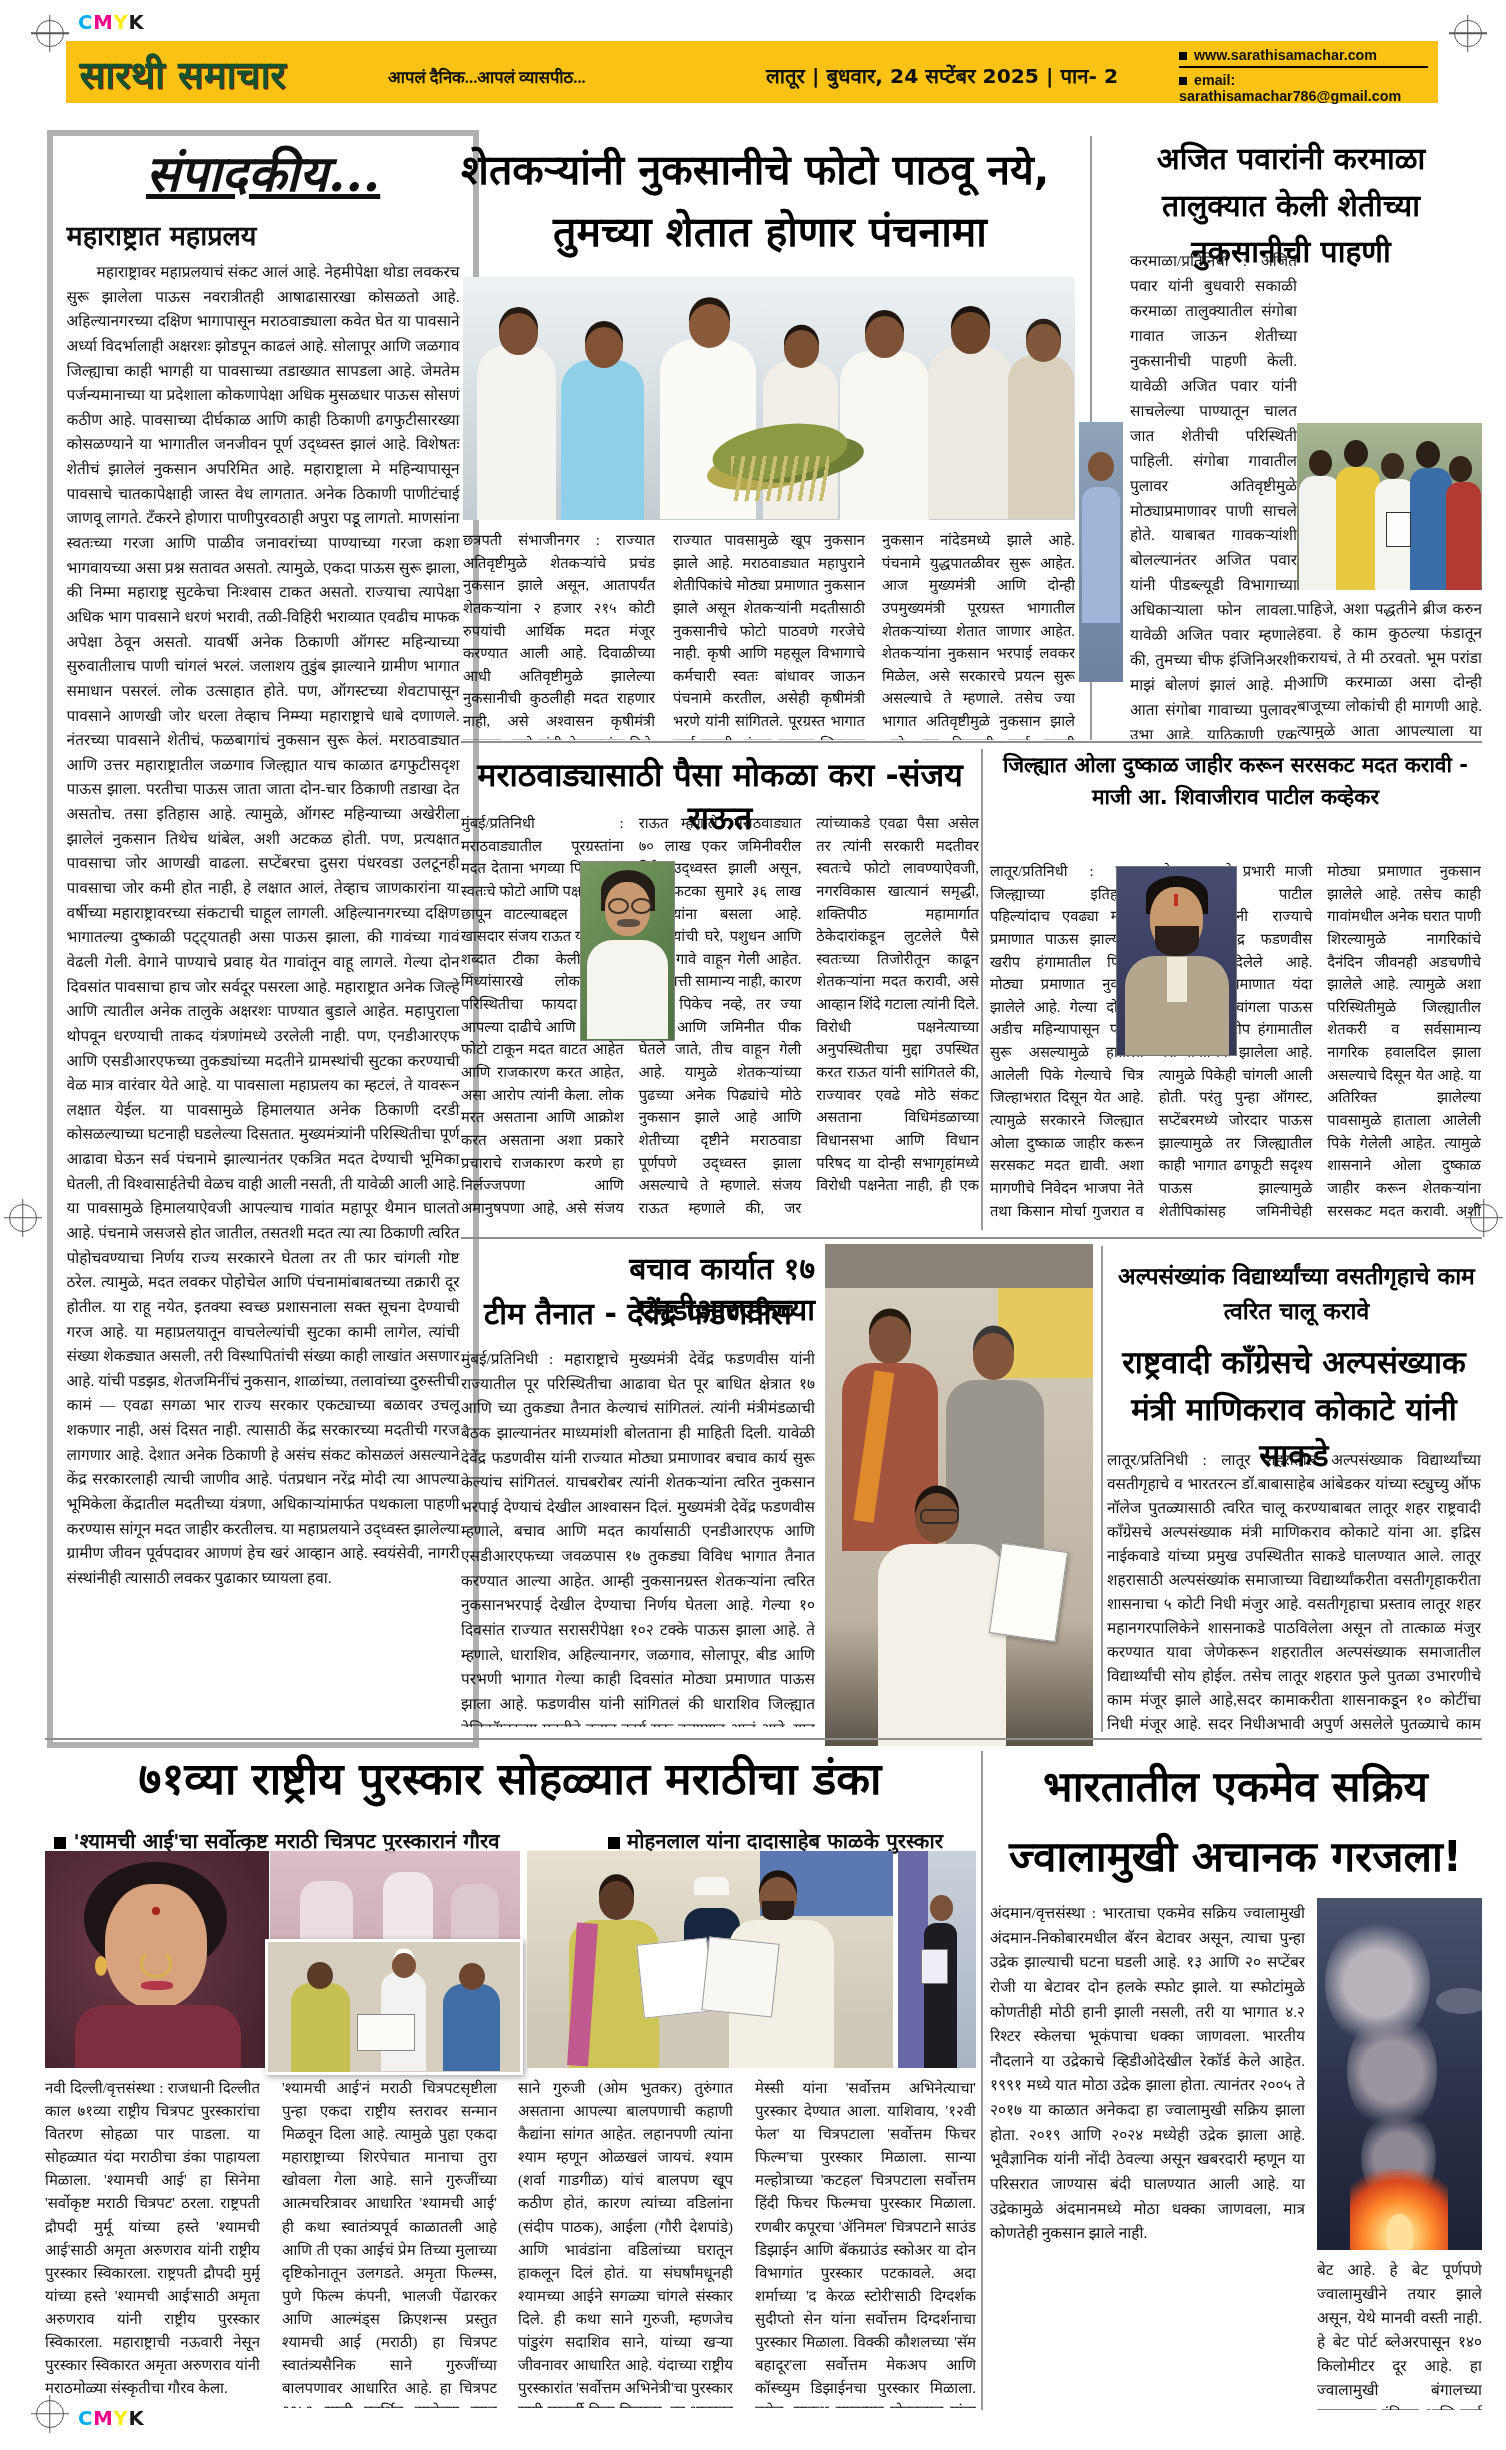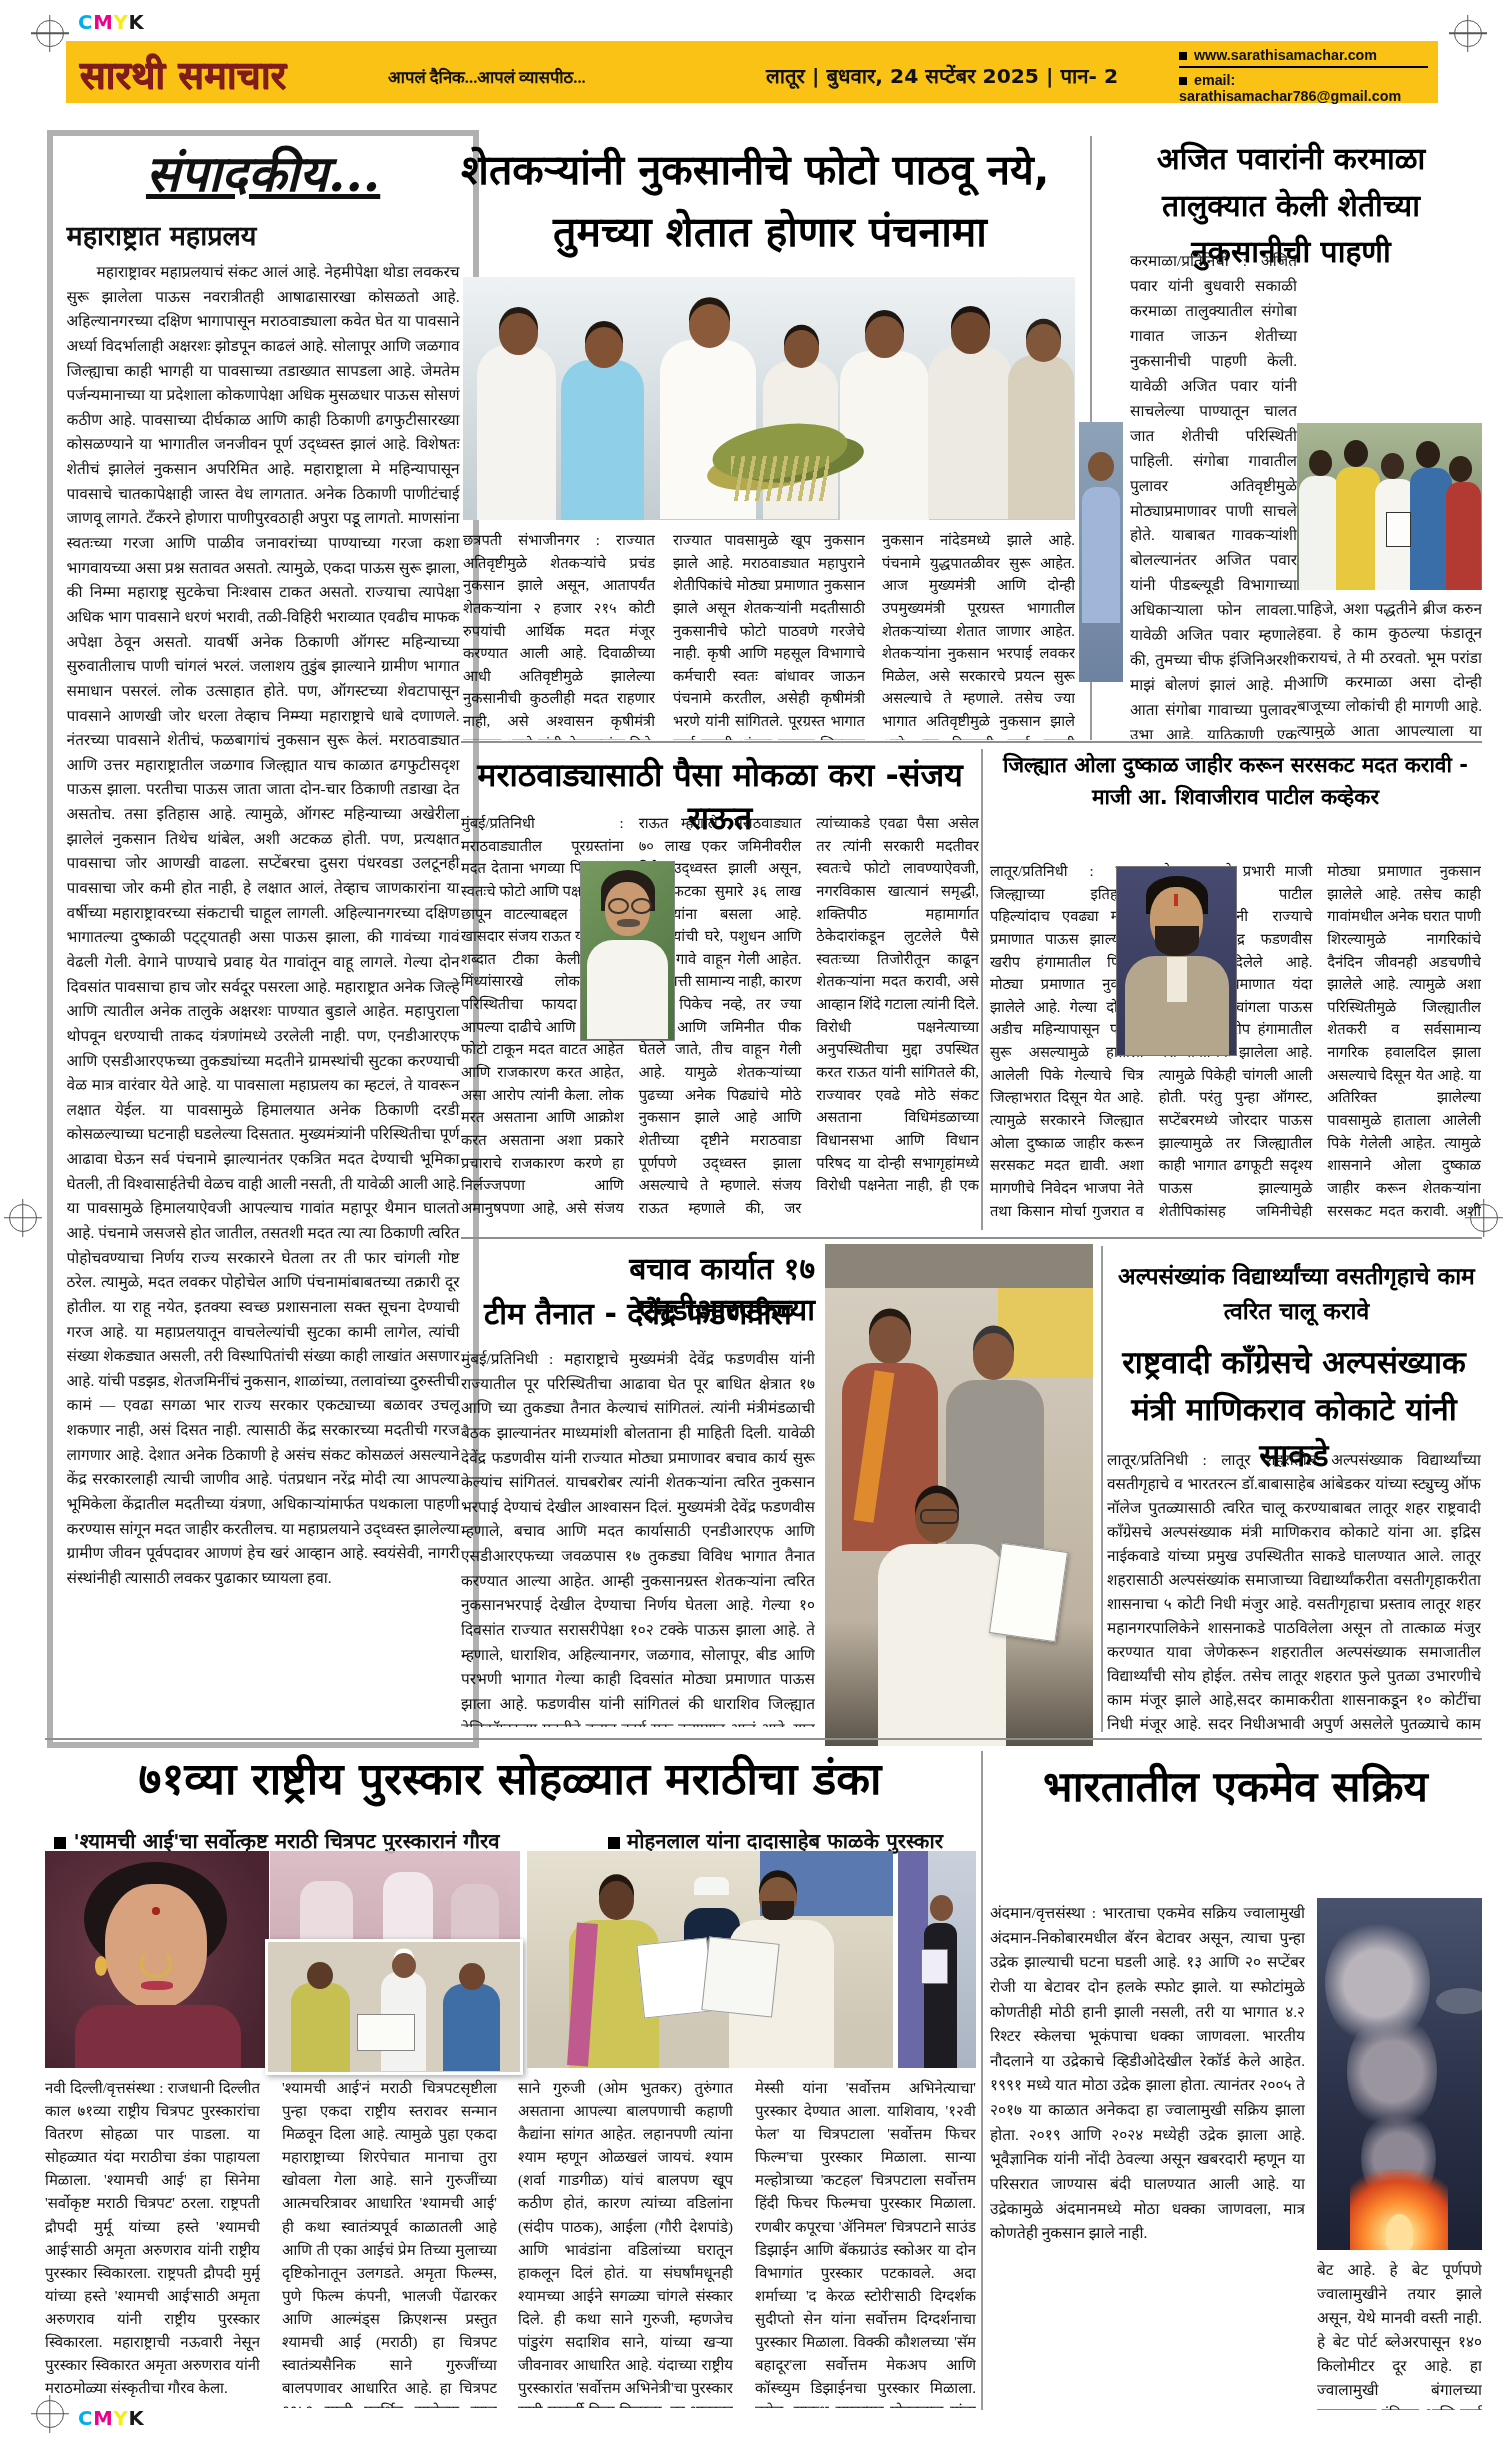--- a/index.html
+++ b/index.html
@@ -30,21 +30,21 @@
   <div class="regmark" style="left:1470px;top:1204px;"></div>
   <div class="regmark" style="left:36px;top:2400px;"></div>
   <div class="cmyk abs" style="left:78px;top:10.5px;">
     <span class="c">C</span><span class="m">M</span><span class="y">Y</span><span class="k">K</span>
   </div>
   <div class="cmyk abs" style="left:78px;top:2407px;">
     <span class="c">C</span><span class="m">M</span><span class="y">Y</span><span class="k">K</span>
   </div>
 
   <div class="abs" style="left:66px;top:41px;width:1372px;height:62px;background:#F9C215;">
-    <div class="abs" style="left:13.6px;top:6px;font-family:'DejaVu Serif',serif;font-weight:800;font-size:38px;color:#7f1d1d;text-shadow:0.8px 0.8px 0 #8d1116;">सारथी समाचार</div>
+    <div class="abs" style="left:13.6px;top:6px;font-family:'DejaVu Serif',serif;font-weight:800;font-size:38px;color:#14532d;text-shadow:0.8px 0.8px 0 #8d1116;">सारथी समाचार</div>
     <div class="abs" style="left:322px;top:24px;font-weight:700;font-size:16.6px;color:#111;">आपलं दैनिक...आपलं व्यासपीठ...</div>
     <div class="abs" style="left:700px;top:19.6px;font-family:'DejaVu Sans',sans-serif;font-weight:800;font-size:20.3px;color:#111;">लातूर | बुधवार, 24 सप्टेंबर 2025 | पान- 2</div>
     <div class="abs" style="left:1113px;top:6px;width:249px;">
       <div style="font-family:'Liberation Sans',sans-serif;font-size:14.3px;font-weight:700;border-bottom:2.3px solid #000;padding-bottom:3px;">
         <span class="bullet-sq" style="width:7.5px;height:7.5px;"></span><span>www.sarathisamachar.com</span>
       </div>
       <div style="font-family:'Liberation Sans',sans-serif;font-size:14.3px;font-weight:700;padding-top:3.8px;">
         <span class="bullet-sq" style="width:7.5px;height:7.5px;"></span><span>email: sarathisamachar786@gmail.com</span>
       </div>
     </div>
@@ -214,20 +214,21 @@
   </div>
 
   <div class="abs body-txt" style="left:45px;top:2077px;width:215px;height:331px;font-size:15px;">नवी दिल्ली/वृत्तसंस्था : राजधानी दिल्लीत काल ७१व्या राष्ट्रीय चित्रपट पुरस्कारांचा वितरण सोहळा पार पाडला. या सोहळ्यात यंदा मराठीचा डंका पाहायला मिळाला. 'श्यामची आई' हा सिनेमा 'सर्वोकृष्ट मराठी चित्रपट' ठरला. राष्ट्रपती द्रौपदी मुर्मू यांच्या हस्ते 'श्यामची आई'साठी अमृता अरुणराव यांनी राष्ट्रीय पुरस्कार स्विकारला. राष्ट्रपती द्रौपदी मुर्मू यांच्या हस्ते 'श्यामची आई'साठी अमृता अरुणराव यांनी राष्ट्रीय पुरस्कार स्विकारला. महाराष्ट्राची नऊवारी नेसून पुरस्कार स्विकारत अमृता अरुणराव यांनी मराठमोळ्या संस्कृतीचा गौरव केला.</div>
   <div class="abs body-txt" style="left:282px;top:2077px;width:215px;height:331px;font-size:15px;">'श्यामची आई'नं मराठी चित्रपटसृष्टीला पुन्हा एकदा राष्ट्रीय स्तरावर सन्मान मिळवून दिला आहे. त्यामुळे पुहा एकदा महाराष्ट्राच्या शिरपेचात मानाचा तुरा खोवला गेला आहे. साने गुरुजींच्या आत्मचरित्रावर आधारित 'श्यामची आई' ही कथा स्वातंत्र्यपूर्व काळातली आहे आणि ती एका आईचं प्रेम तिच्या मुलाच्या दृष्टिकोनातून उलगडते. अमृता फिल्म्स, पुणे फिल्म कंपनी, भालजी पेंढारकर आणि आल्मंड्स क्रिएशन्स प्रस्तुत श्यामची आई (मराठी) हा चित्रपट स्वातंत्र्यसैनिक साने गुरुजींच्या बालपणावर आधारित आहे. हा चित्रपट १९५३ साली प्रदर्शित झालेल्या त्याच नावाच्या जुन्या चित्रपटाशी आधारित आहे.</div>
   <div class="abs body-txt" style="left:518px;top:2077px;width:215px;height:331px;font-size:15px;">साने गुरुजी (ओम भुतकर) तुरुंगात असताना आपल्या बालपणाची कहाणी कैद्यांना सांगत आहेत. लहानपणी त्यांना श्याम म्हणून ओळखलं जायचं. श्याम (शर्वा गाडगीळ) यांचं बालपण खूप कठीण होतं, कारण त्यांच्या वडिलांना (संदीप पाठक), आईला (गौरी देशपांडे) आणि भावंडांना वडिलांच्या घरातून हाकलून दिलं होतं. या संघर्षांमधूनही श्यामच्या आईने सगळ्या चांगले संस्कार दिले. ही कथा साने गुरुजी, म्हणजेच पांडुरंग सदाशिव साने, यांच्या खऱ्या जीवनावर आधारित आहे. यंदाच्या राष्ट्रीय पुरस्कारांत 'सर्वोत्तम अभिनेत्री'चा पुरस्कार राणी मुखर्जी हिला मिळाला, तर शाहरुख खान आणि विक्रांत</div>
   <div class="abs body-txt" style="left:755px;top:2077px;width:221px;height:331px;font-size:15px;">मेस्सी यांना 'सर्वोत्तम अभिनेत्याचा' पुरस्कार देण्यात आला. याशिवाय, '१२वी फेल' या चित्रपटाला 'सर्वोत्तम फिचर फिल्म'चा पुरस्कार मिळाला. सान्या मल्होत्राच्या 'कटहल' चित्रपटाला सर्वोत्तम हिंदी फिचर फिल्मचा पुरस्कार मिळाला. रणबीर कपूरचा 'ॲनिमल' चित्रपटाने साउंड डिझाईन आणि बॅकग्राउंड स्कोअर या दोन विभागांत पुरस्कार पटकावले. अदा शर्माच्या 'द केरळ स्टोरी'साठी दिग्दर्शक सुदीप्तो सेन यांना सर्वोत्तम दिग्दर्शनाचा पुरस्कार मिळाला. विक्की कौशलच्या 'सॅम बहादूर'ला सर्वोत्तम मेकअप आणि कॉस्च्युम डिझाईनचा पुरस्कार मिळाला. तसेच, साऊथ सुपरस्टार मोहनलाल यांचा मानाच्या सर्वोच्च दादासाहेब फाळके पुरस्कारानं सन्मान करण्यात आला.</div>
 
   <div class="rule-v" style="left:981px;top:1751px;height:659px;"></div>
 
   <div class="abs hl" style="left:990px;top:1756px;width:491px;text-align:center;font-size:42px;">भारतातील एकमेव सक्रिय</div>
+  <div class="abs hl" style="left:990px;top:1826px;width:491px;text-align:center;font-size:42px;">ज्वालामुखी अचानक गरजला!</div>
 
   <div class="abs body-txt" style="left:990px;top:1901px;width:315px;height:509px;font-size:15.4px;line-height:1.6;">अंदमान/वृत्तसंस्था : भारताचा एकमेव सक्रिय ज्वालामुखी अंदमान-निकोबारमधील बॅरन बेटावर असून, त्याचा पुन्हा उद्रेक झाल्याची घटना घडली आहे. १३ आणि २० सप्टेंबर रोजी या बेटावर दोन हलके स्फोट झाले. या स्फोटांमुळे कोणतीही मोठी हानी झाली नसली, तरी या भागात ४.२ रिश्टर स्केलचा भूकंपाचा धक्का जाणवला. भारतीय नौदलाने या उद्रेकाचे व्हिडीओदेखील रेकॉर्ड केले आहेत. १९९१ मध्ये यात मोठा उद्रेक झाला होता. त्यानंतर २००५ ते २०१७ या काळात अनेकदा हा ज्वालामुखी सक्रिय झाला होता. २०१९ आणि २०२४ मध्येही उद्रेक झाला आहे. भूवैज्ञानिक यांनी नोंदी ठेवल्या असून खबरदारी म्हणून या परिसरात जाण्यास बंदी घालण्यात आली आहे. या उद्रेकामुळे अंदमानमध्ये मोठा धक्का जाणवला, मात्र कोणतेही नुकसान झाले नाही.</div>
 
   <div class="photo" style="left:1317px;top:1898px;width:165px;height:352px;background:linear-gradient(#49536e,#2b3249 55%,#1c2135);">
     <div class="ph" style="left:7.5px;top:21px;width:105px;height:128px;background:radial-gradient(circle,#b9b4bc 0 40%,rgba(185,180,188,0) 72%);border-radius:50%;"></div>
     <div class="ph" style="left:30px;top:113px;width:90px;height:121px;background:radial-gradient(circle,#9b95a0 0 40%,rgba(155,149,160,0) 72%);border-radius:50%;"></div>
     <div class="ph" style="left:44px;top:211px;width:75px;height:98px;background:radial-gradient(circle,#8d8894 0 40%,rgba(141,136,148,0) 72%);border-radius:50%;"></div>
     <div class="ph" style="left:119px;top:90px;width:53px;height:25.6px;background:#6d7386;border-radius:50%;opacity:.8;"></div>
     <div class="ph" style="left:33px;top:271px;width:98px;height:83px;background:radial-gradient(circle at 50% 80%,#ffd27a 0 18%,#ff8a2d 42%,#d9481d 66%,rgba(217,72,29,0) 85%);"></div>
     <div class="ph" style="left:69px;top:316px;width:27px;height:36px;background:#ffdf9a;border-radius:50% 50% 20% 20%;"></div>

